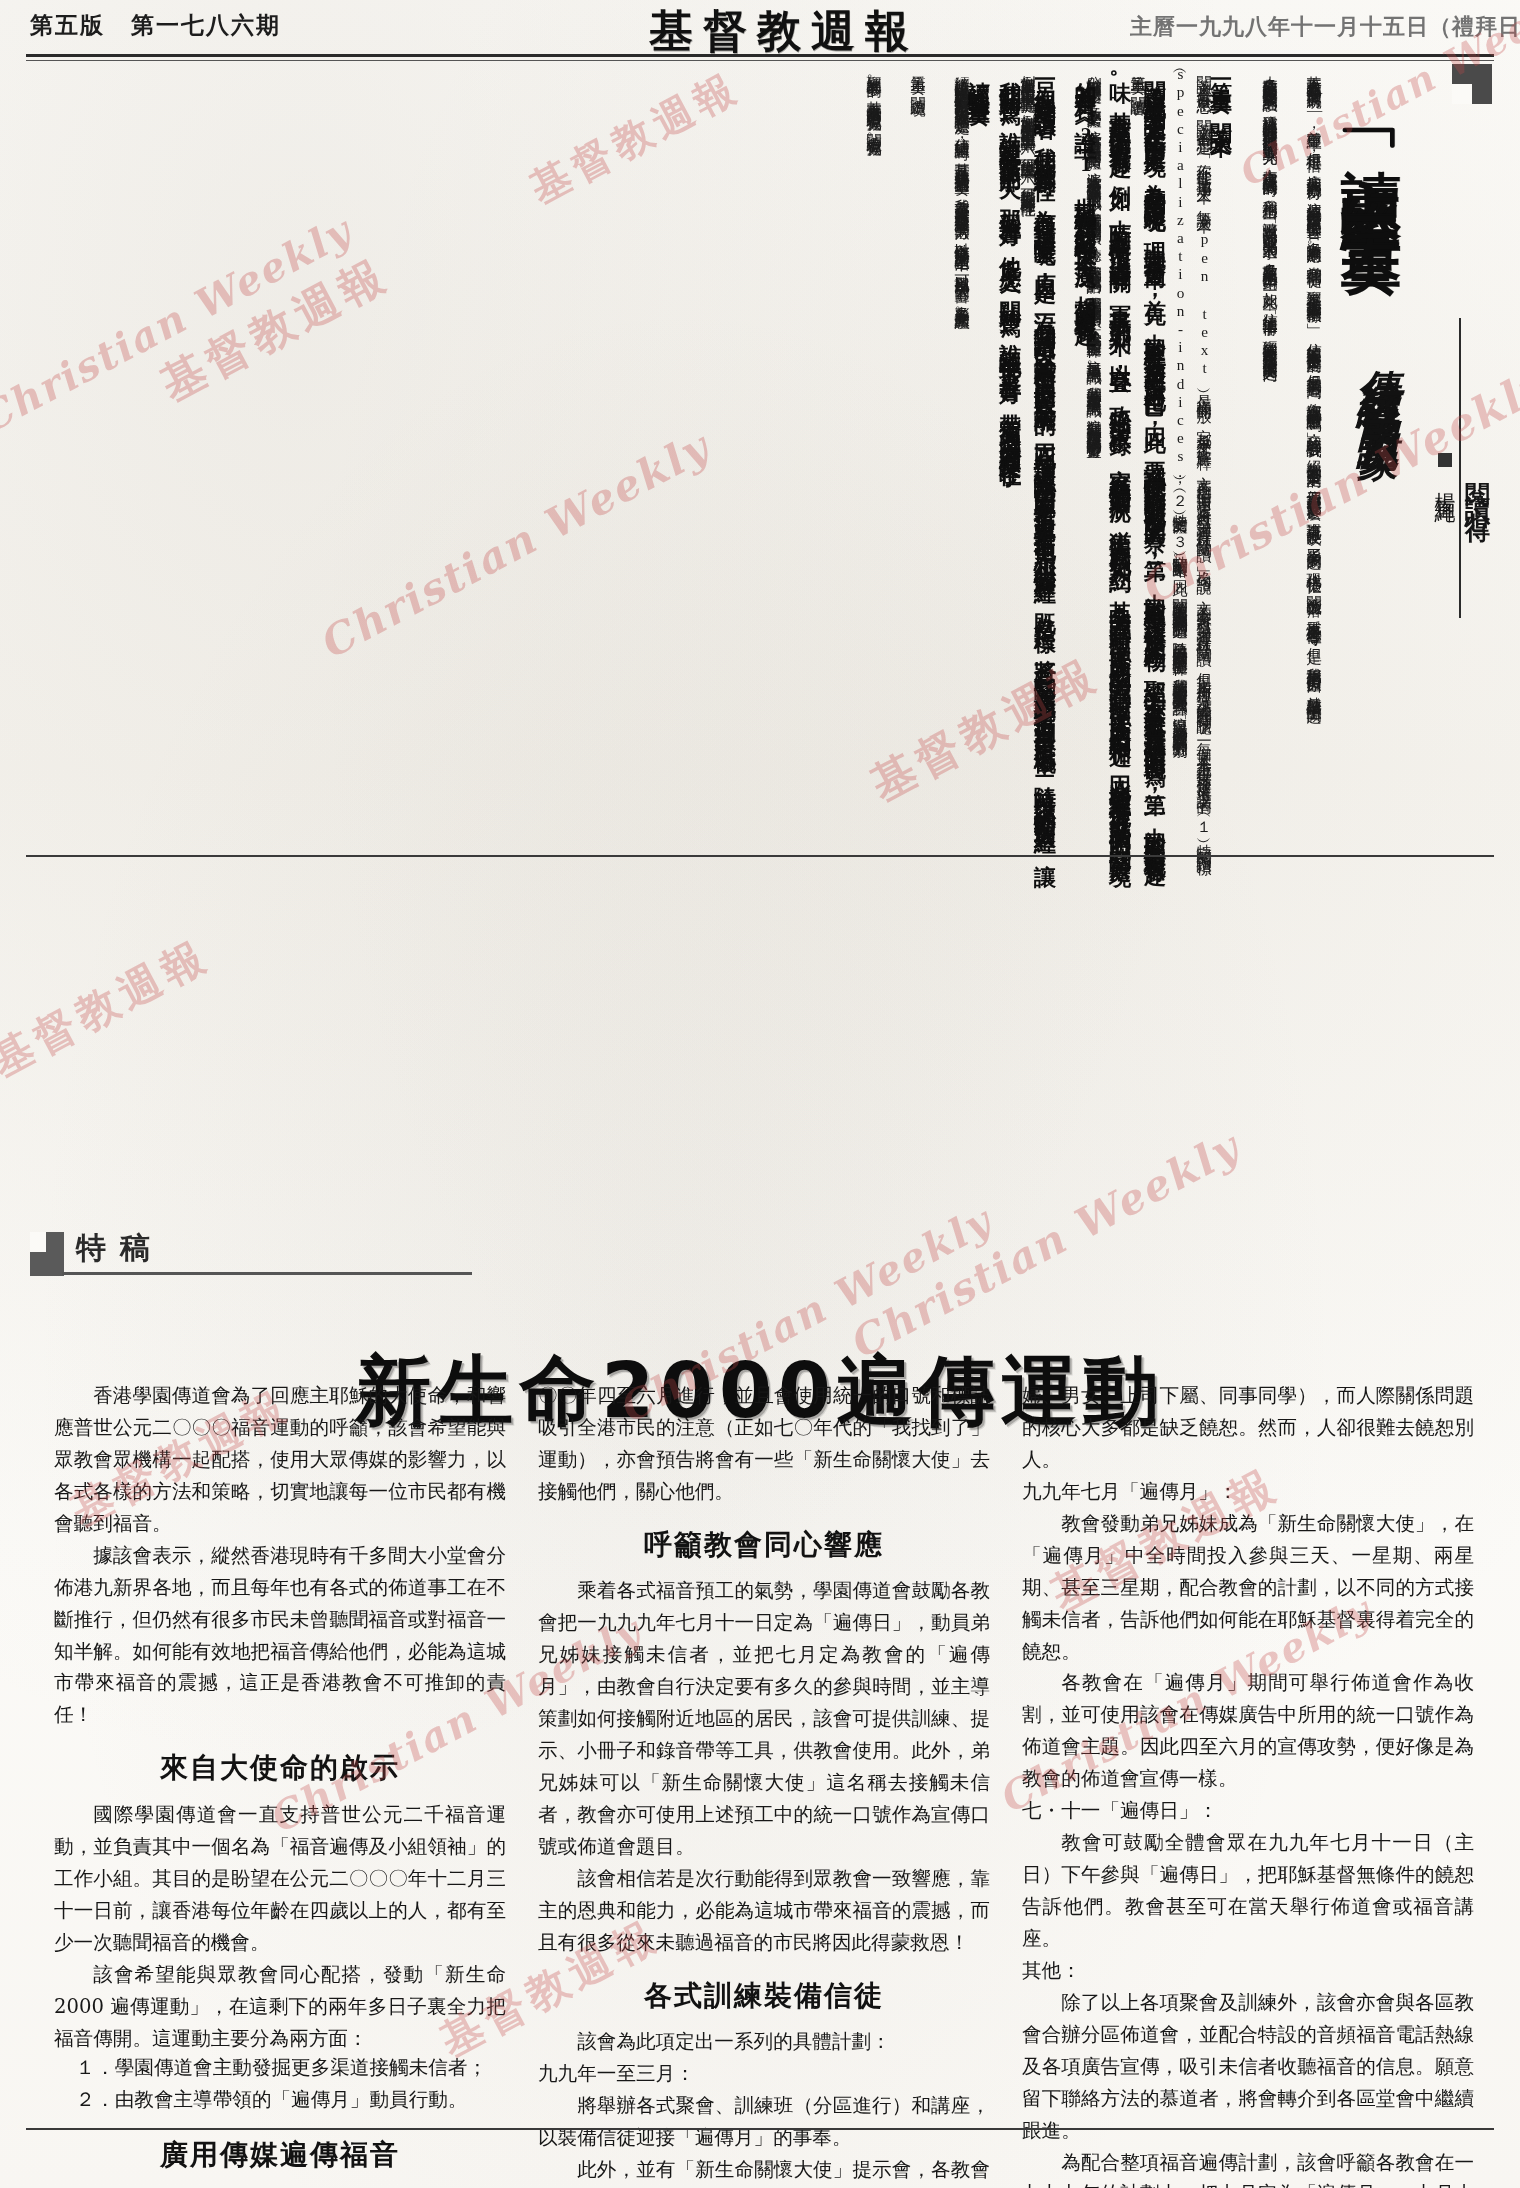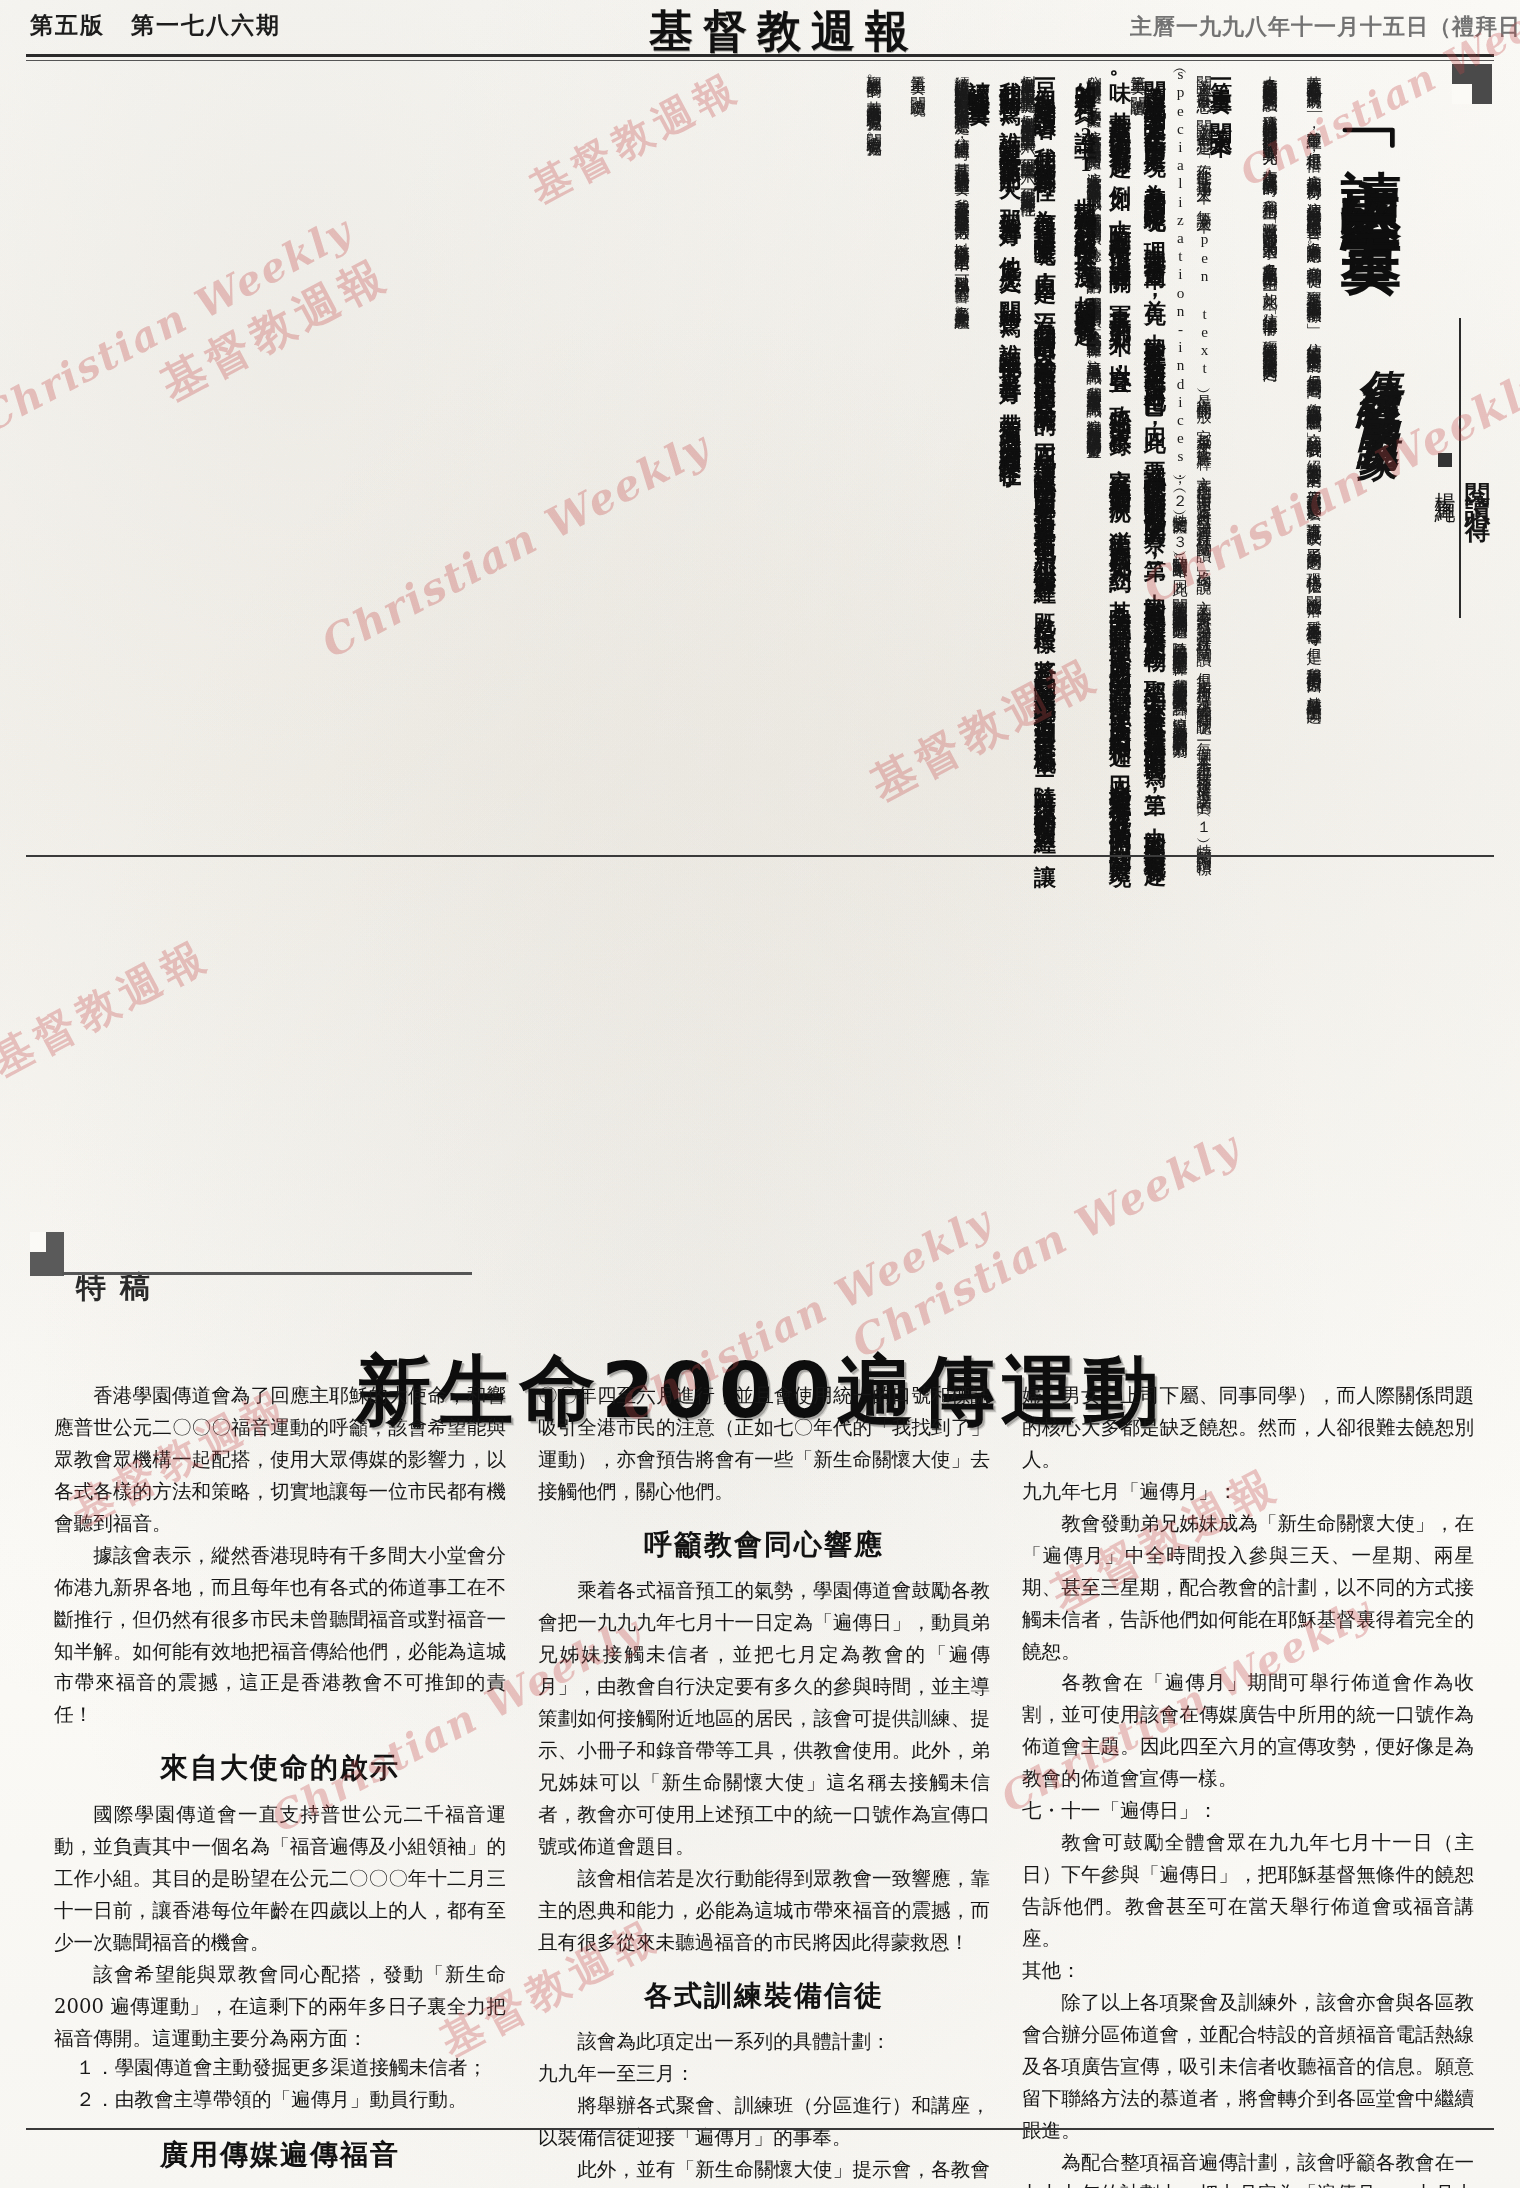--- a/index.html
+++ b/index.html
@@ -145,21 +145,21 @@
   .feature-tag .blk{
     position:absolute;left:0;top:4px;width:34px;height:44px;background:#5a5a5a;
   }
   .feature-tag .blk:after{
     content:"";position:absolute;left:0;top:0;width:16px;height:20px;background:#fbfaf7;
   }
   .feature-tag .txt{
     position:absolute;left:46px;top:0px;
     font-size:30px;font-weight:700;letter-spacing:14px;
     font-family:"DejaVu Sans","Liberation Sans",sans-serif;
-    color:#2a2a2a;white-space:nowrap;margin-top:39px;
+    color:#2a2a2a;white-space:nowrap;
   }
 
   
   .feature-headline{
     position:absolute;left:0;top:1290px;width:1520px;
     text-align:center;
     font-size:76px;font-weight:700;letter-spacing:6px;
     font-family:"DejaVu Sans","Liberation Sans",sans-serif;
     color:#0d0d0d;
     text-shadow:2px 2px 0 rgba(0,0,0,.22), 3px 3px 0 rgba(0,0,0,.10);

